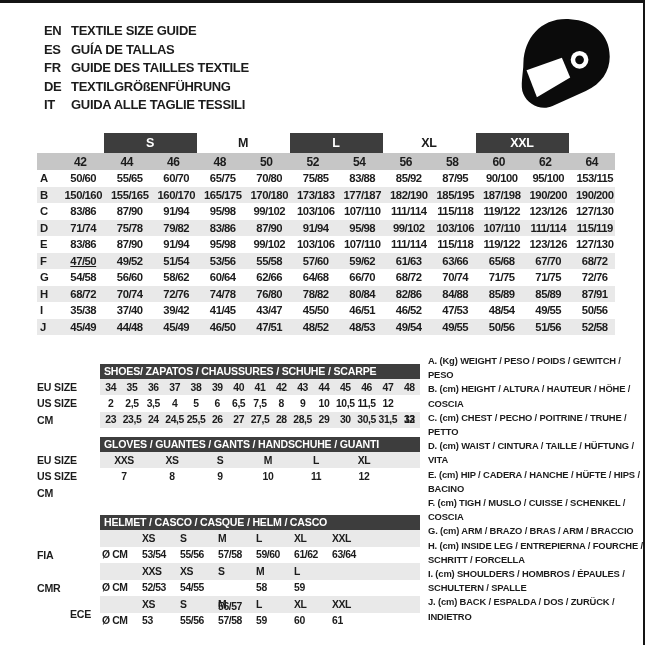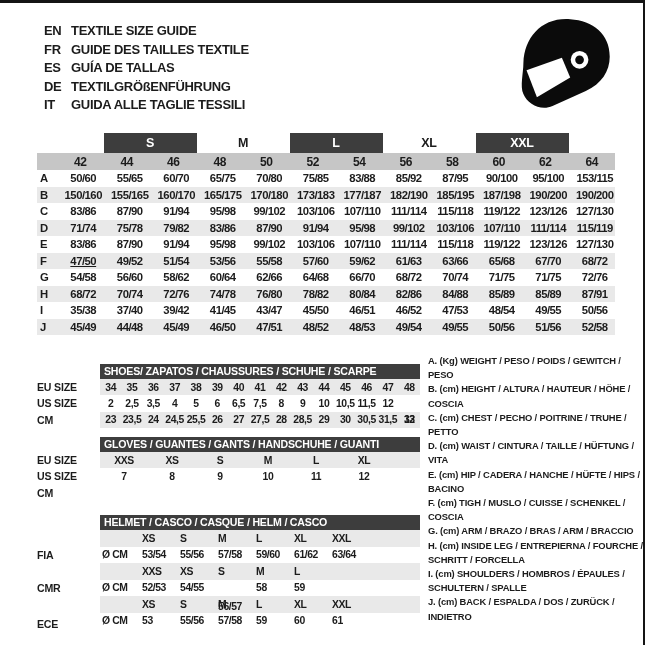--- a/index.html
+++ b/index.html
@@ -51,26 +51,26 @@
 
 <div class="top-line"></div>
 <div class="right-line"></div>
 
 <div class="lang" id="lang-block">
     <div class="lang-row">
       <div class="lang-code">EN</div>
       <div>TEXTILE SIZE GUIDE</div>
     </div>
     <div class="lang-row">
+      <div class="lang-code">ES</div>
+      <div>GUÍA DE TALLAS</div>
+    </div>
+    <div class="lang-row">
       <div class="lang-code">FR</div>
       <div>GUIDE DES TAILLES TEXTILE</div>
-    </div>
-    <div class="lang-row">
-      <div class="lang-code">ES</div>
-      <div>GUÍA DE TALLAS</div>
     </div>
     <div class="lang-row">
       <div class="lang-code">DE</div>
       <div>TEXTILGRÖßENFÜHRUNG</div>
     </div>
     <div class="lang-row">
       <div class="lang-code">IT</div>
       <div>GUIDA ALLE TAGLIE TESSILI</div>
     </div>
   </div>
@@ -398,21 +398,21 @@
         <div class="cell left" style="flex: 0 0 38px;">53</div>
         <div class="cell left" style="flex: 0 0 38px;">55/56</div>
         <div class="cell left" style="flex: 0 0 38px;">57/58</div>
         <div class="cell left" style="flex: 0 0 38px;">59</div>
         <div class="cell left" style="flex: 0 0 38px;">60</div>
         <div class="cell left" style="flex: 0 0 38px;">61</div>
       </div>
     </div>
 <div class="side-label" style="top: 31.5px; height: 16.5px;">FIA</div>
     <div class="side-label" style="top: 64.5px; height: 16.5px;">CMR</div>
-    <div class="side-label" style="top: 101px; height: 16.5px;">ECE</div>
+    <div class="side-label" style="top: 91px; height: 16.5px; margin-left: 33px;">ECE</div>
   </div>
 
 <div id="legend">
     <div class="legend-item">A. (Kg) WEIGHT / PESO / POIDS / GEWITCH / PESO</div>
     <div class="legend-item">B. (cm) HEIGHT / ALTURA / HAUTEUR / HÖHE / COSCIA</div>
     <div class="legend-item">C. (cm) CHEST / PECHO / POITRINE / TRUHE / PETTO</div>
     <div class="legend-item">D. (cm) WAIST / CINTURA / TAILLE / HÜFTUNG / VITA</div>
     <div class="legend-item">E. (cm) HIP / CADERA / HANCHE / HÜFTE / HIPS / BACINO</div>
     <div class="legend-item">F. (cm) TIGH / MUSLO / CUISSE / SCHENKEL / COSCIA</div>
     <div class="legend-item">G. (cm) ARM / BRAZO / BRAS / ARM / BRACCIO</div>

